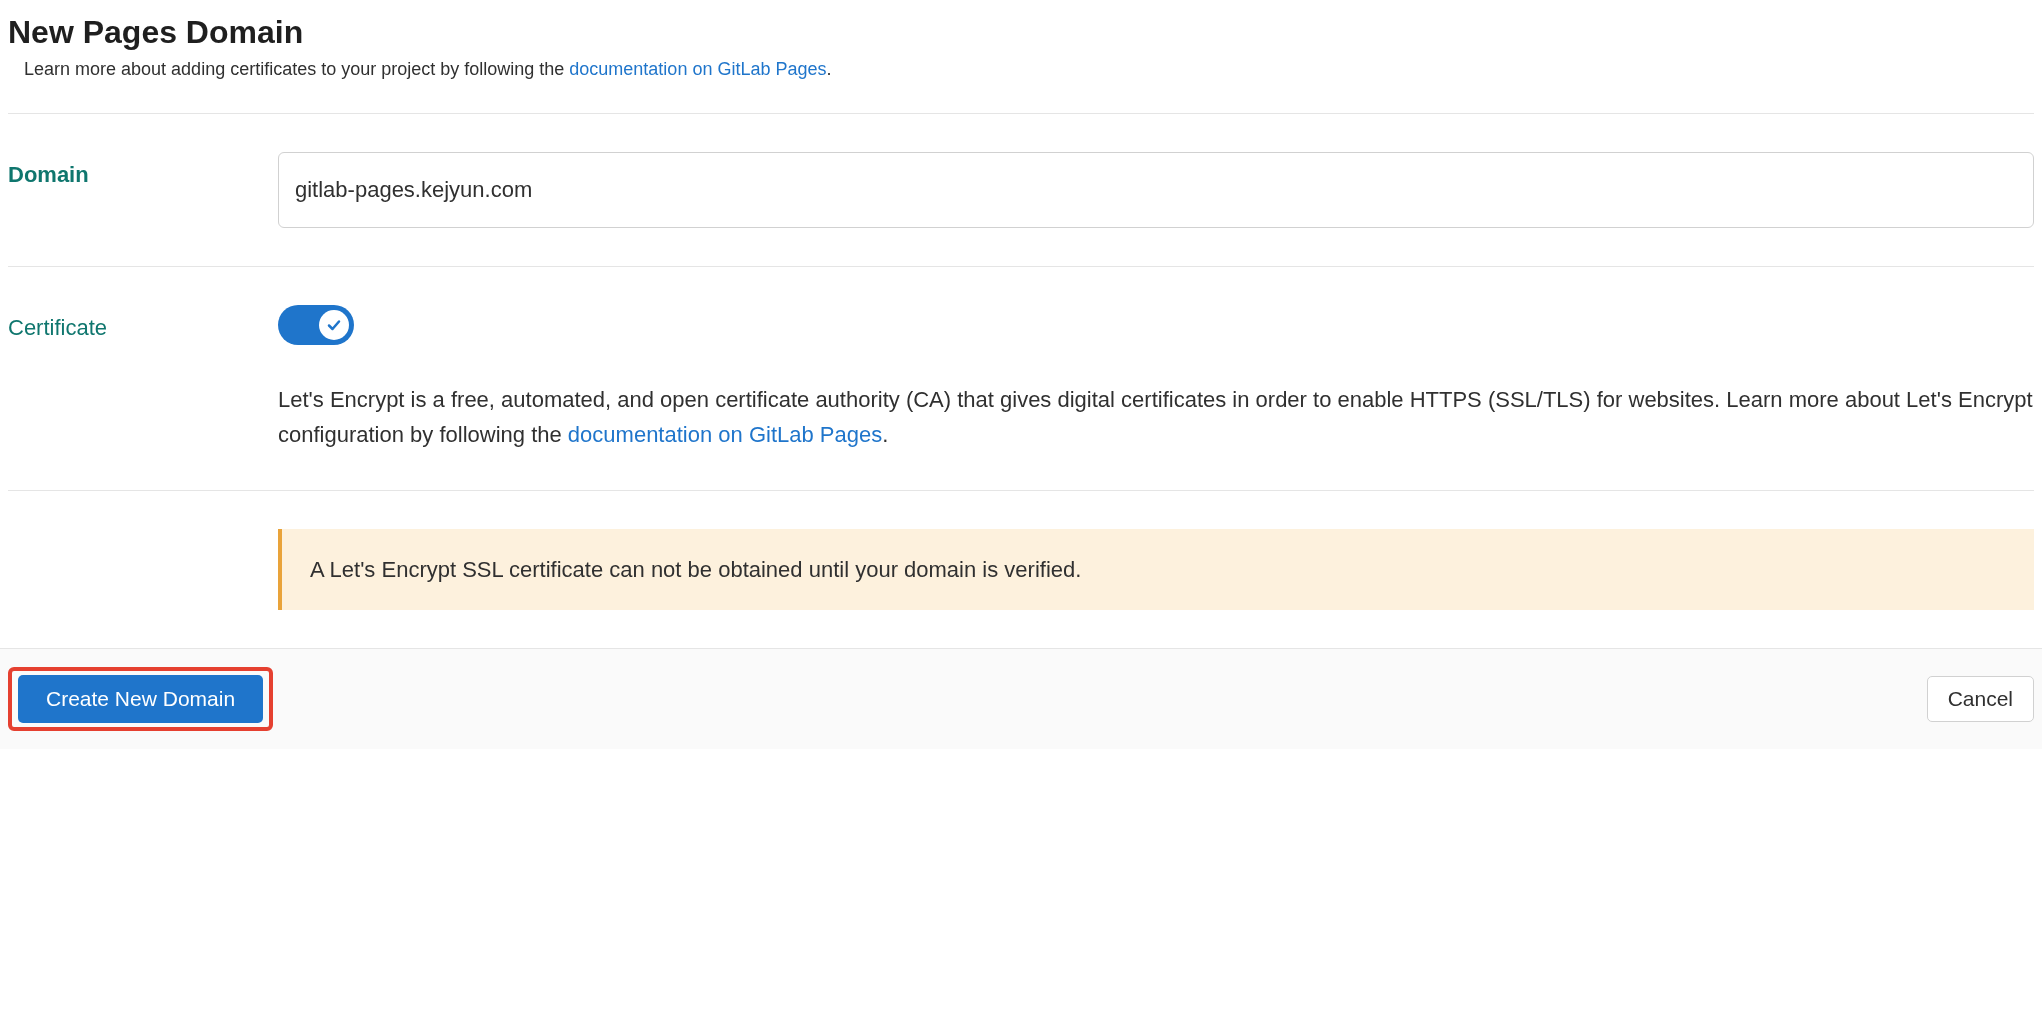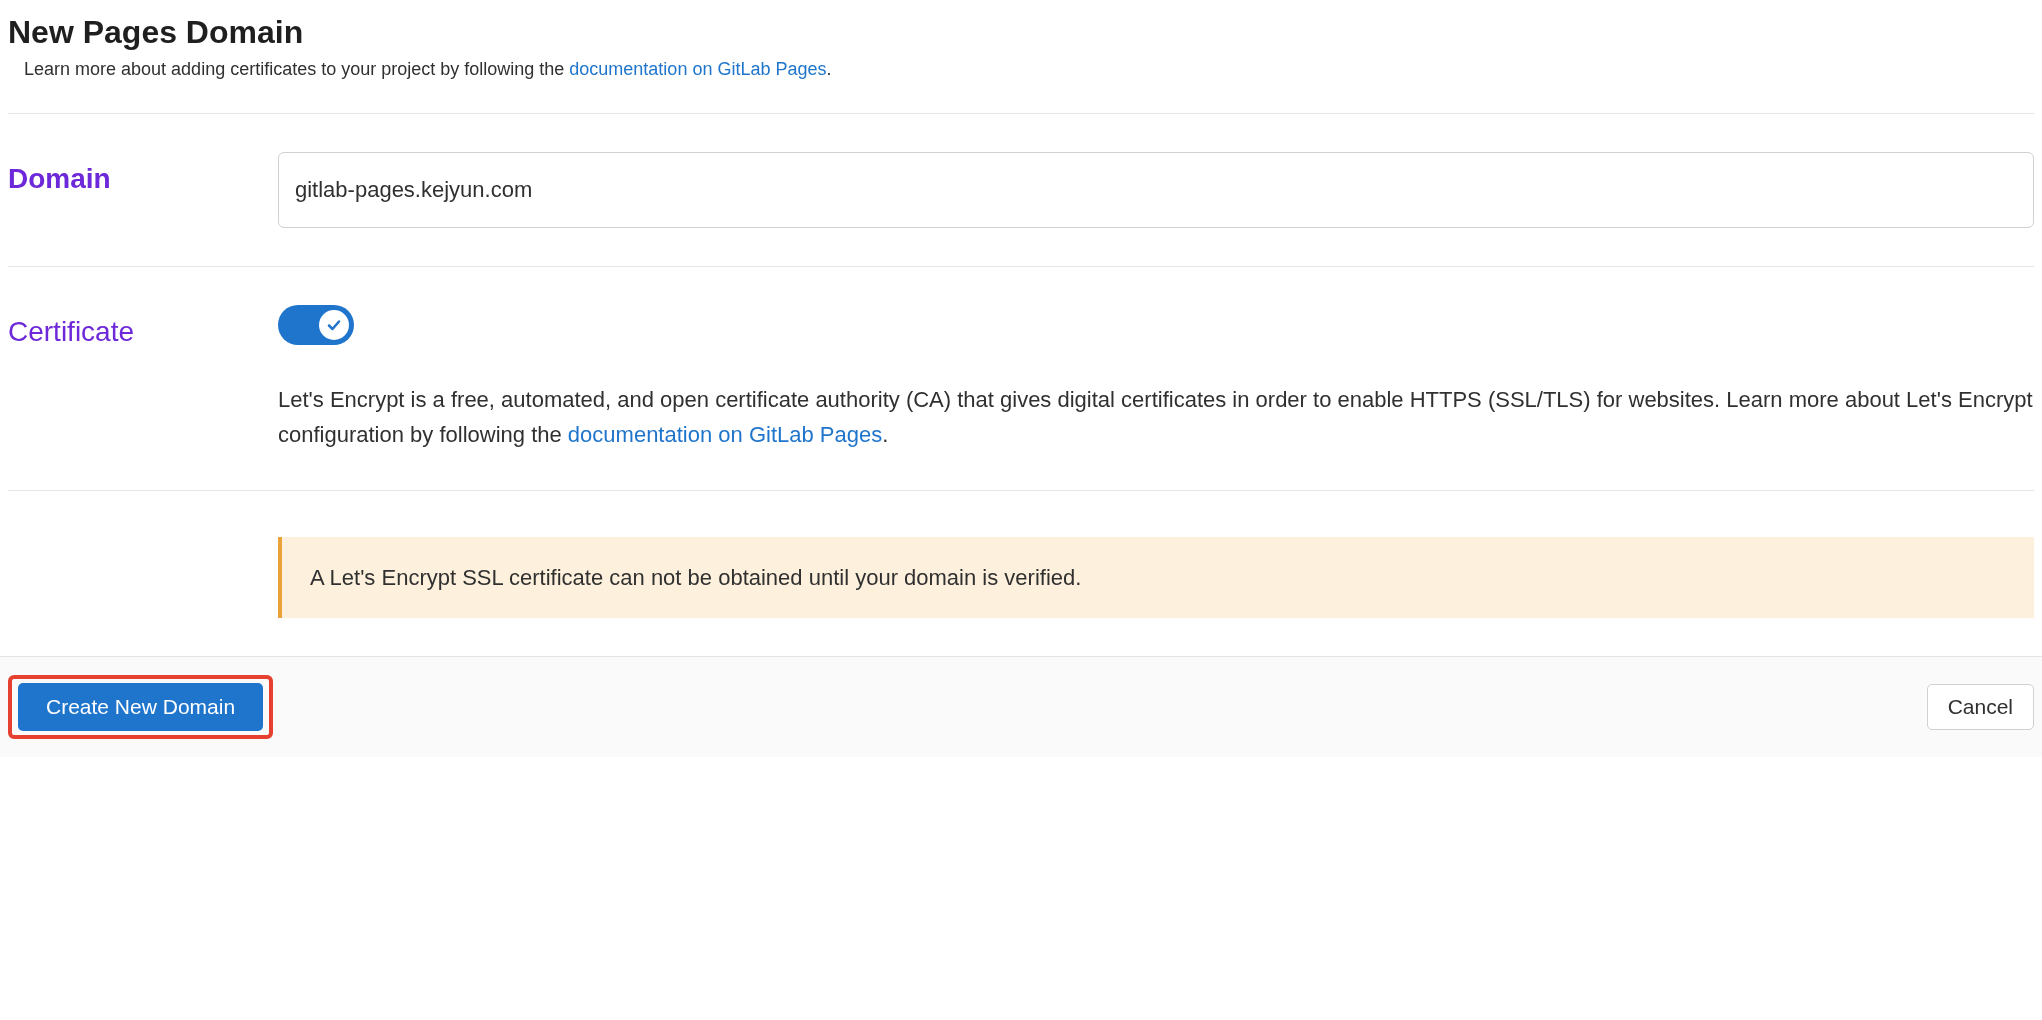--- a/index.html
+++ b/index.html
@@ -39,23 +39,23 @@
       margin: 0;
     }
     .form-row {
       display: flex;
       align-items: flex-start;
       padding: 38px 0;
     }
     .form-label {
       width: 270px;
       flex-shrink: 0;
-      font-size: 28px;
+      font-size: 22px;
       font-weight: 600;
-      color: #6d28d9;
+      color: #0f766e;
       padding-top: 6px;
     }
     .form-content {
       flex: 1;
     }
     .text-input {
       width: 100%;
       padding: 24px 16px;
       font-size: 22px;
       border: 1px solid #d1d1d1;
@@ -102,21 +102,21 @@
     .toggle-knob svg {
       width: 16px;
       height: 16px;
     }
     .cert-description {
       font-size: 22px;
       color: #303030;
       line-height: 1.6;
     }
     .alert-box {
-      margin-top: 8px;
+      margin-top: 0;
       background-color: #fdf1dd;
       border-left: 4px solid #e9a33a;
       padding: 24px 28px;
       font-size: 22px;
       color: #303030;
     }
     .alert-section {
       padding: 38px 0 38px 270px;
     }
     .footer {

